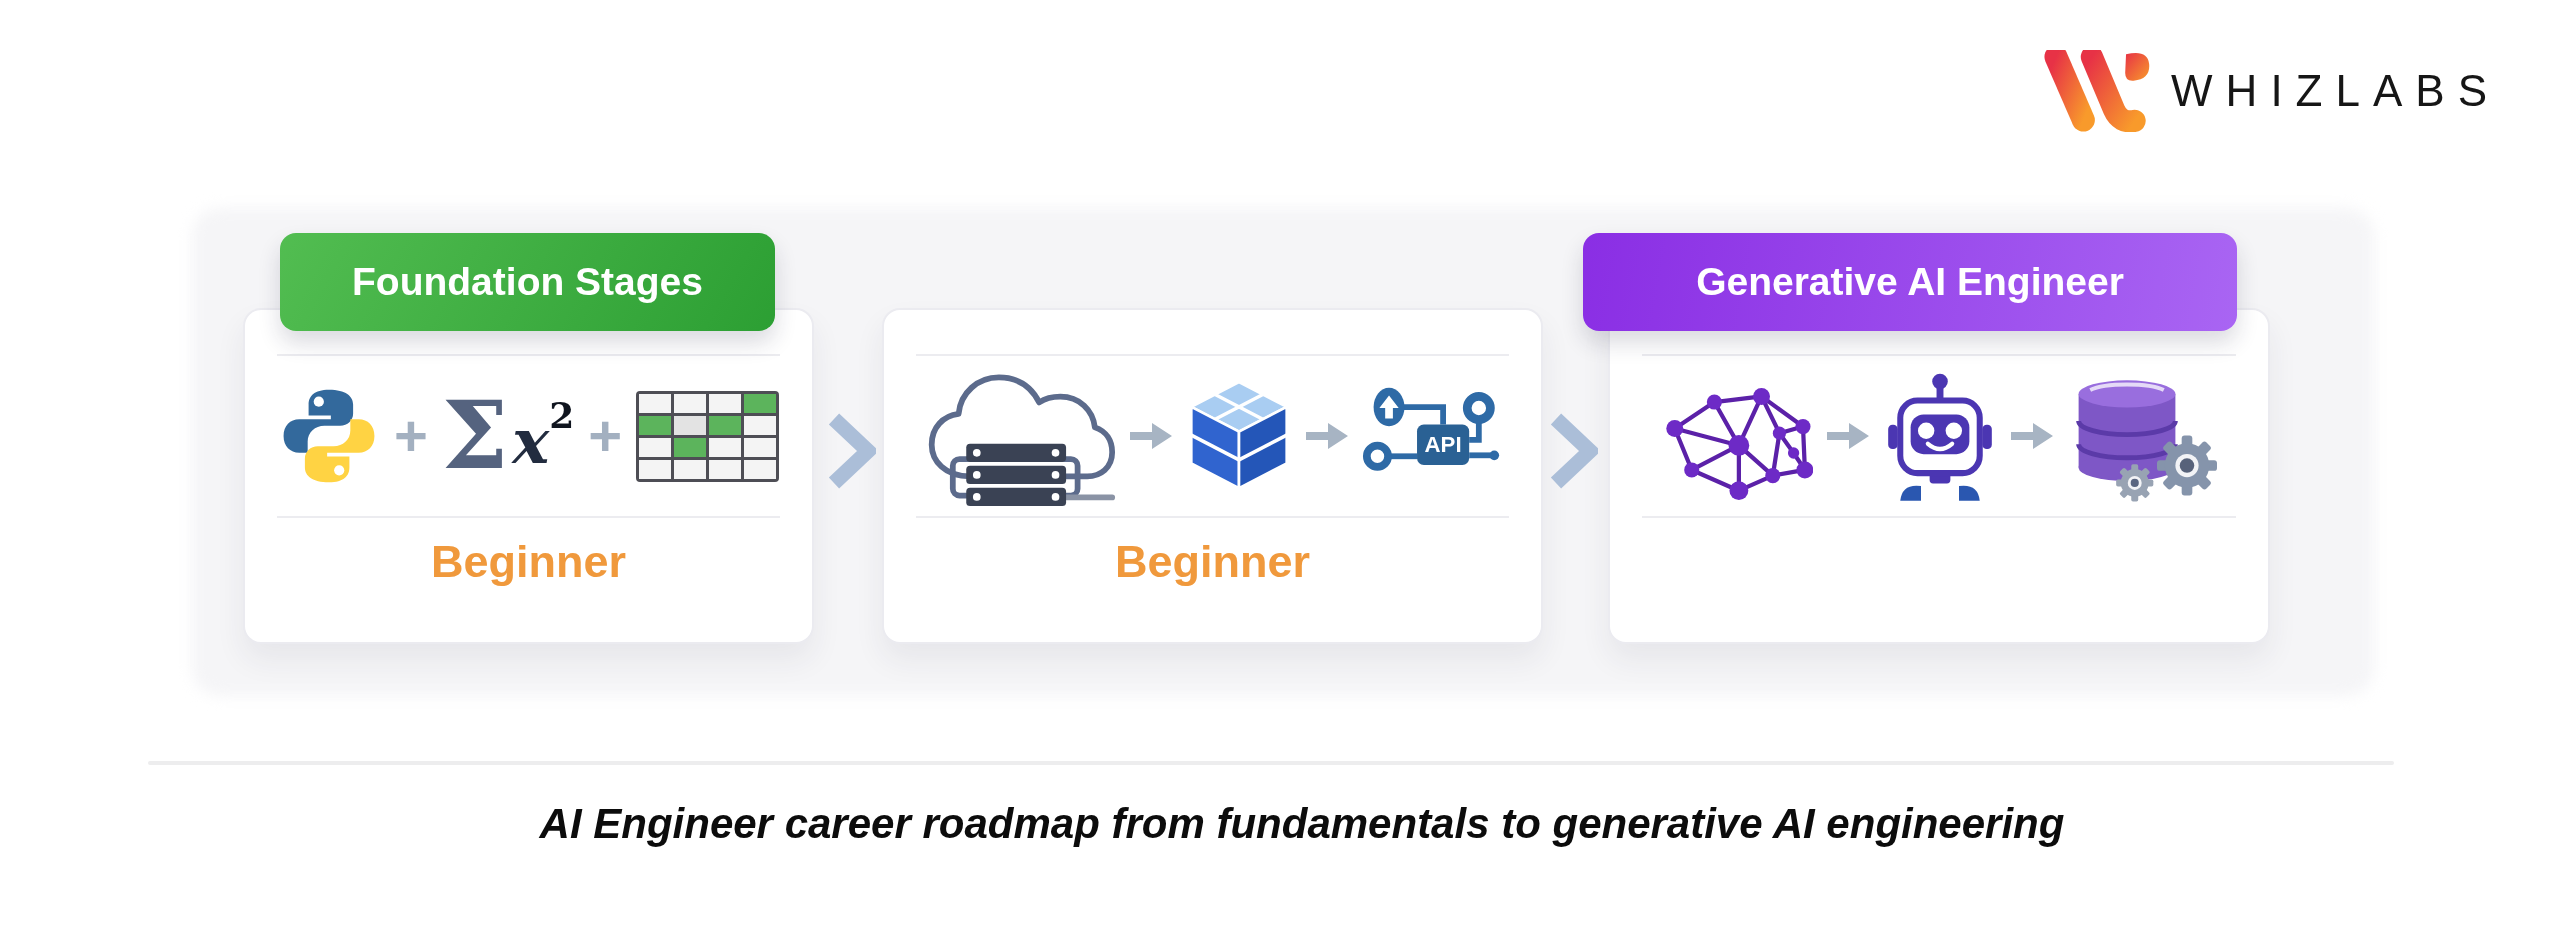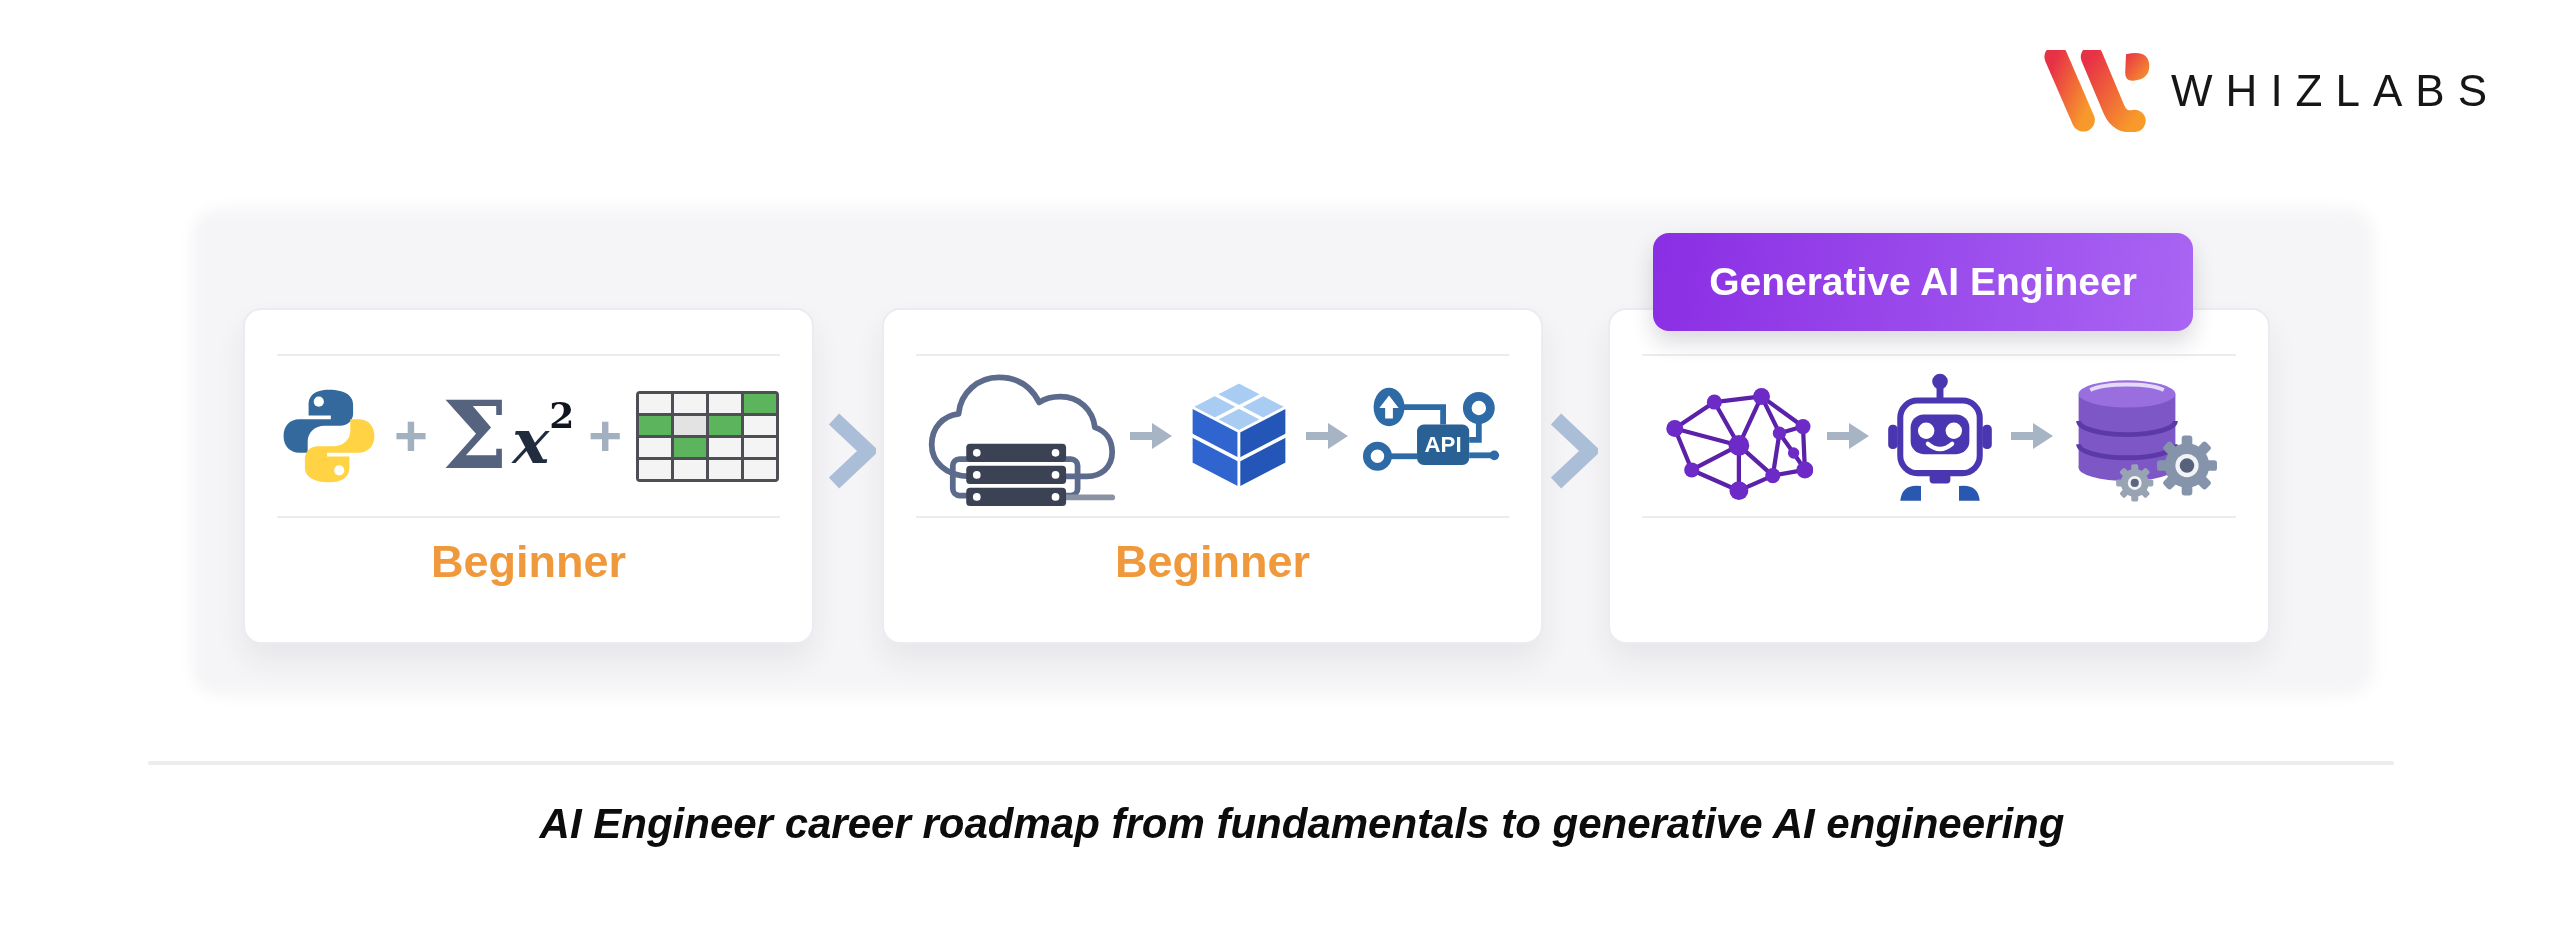--- a/index.html
+++ b/index.html
@@ -29,21 +29,21 @@
          display:flex;align-items:center;justify-content:center;gap:12px;}
   .level{position:absolute;left:0;right:0;top:226px;text-align:center;
          font-size:45px;font-weight:bold;color:#f0993c;}
 
   
   .pill{position:absolute;top:233px;height:98px;border-radius:16px;color:#fff;
         font-size:39px;font-weight:bold;display:flex;align-items:center;
         justify-content:center;box-shadow:0 12px 22px rgba(30,30,60,.16);}
   .pill1{left:280px;width:495px;background:linear-gradient(120deg,#52bd51,#2c9f33);}
   .pill2{left:928px;width:570px;background:linear-gradient(120deg,#3a69d8,#2954c8);}
-  .pill3{left:1653px;width:540px;background:linear-gradient(100deg,#8a2ee4,#a965f3);}
+  .pill3{left:1583px;width:654px;background:linear-gradient(100deg,#8a2ee4,#a965f3);}
 
   
   .chev{position:absolute;top:412px;}
   .chev1{left:824px;} .chev2{left:1546px;}
 
   
   .plus{font-size:58px;color:#a3b0c0;font-weight:bold;line-height:1;margin:0 2px;}
   .sigma-wrap{display:flex;align-items:flex-start;font-family:"DejaVu Serif",serif;}
   .sigma{font-size:94px;font-weight:bold;line-height:.95;color:#55637f;}
   .math-x{font-size:62px;font-style:italic;font-weight:bold;color:#222c3f;
@@ -114,20 +114,21 @@
           <i></i>
         <i></i>
           <i></i>
           <i></i>
           <i></i>
       </span>
     </div>
     <div class="rule rule-bottom"></div>
     <div class="level">Beginner</div>
   </div>
+  <div class="pill pill1">Foundation Stages</div>
 
   <div class="card card2">
     <div class="rule rule-top"></div>
     <div class="icons">
       <svg width="192" height="146" viewBox="0 0 200 152">
         <path d="M48 118 C22 118 8 102 8 85 C8 67 20 55 36 53 C38 31 56 15 78 15 C98 15 112 25 120 41 C126 37 134 35 142 35 C162 35 176 49 178 67 C190 71 196 81 196 93 C196 109 184 118 170 118 Z" fill="#ffffff" stroke="#5c6b8c" stroke-width="6" stroke-linejoin="round"></path>
         <rect x="30" y="100" width="130" height="38" rx="7" fill="none" stroke="#5c6b8c" stroke-width="6"></rect>
         <path d="M148 140 H196" stroke="#8a93a5" stroke-width="6" stroke-linecap="round"></path>
         <rect x="44" y="84" width="104" height="19" rx="4" fill="#3a4254"></rect>
         <rect x="44" y="107" width="104" height="19" rx="4" fill="#3a4254"></rect>

